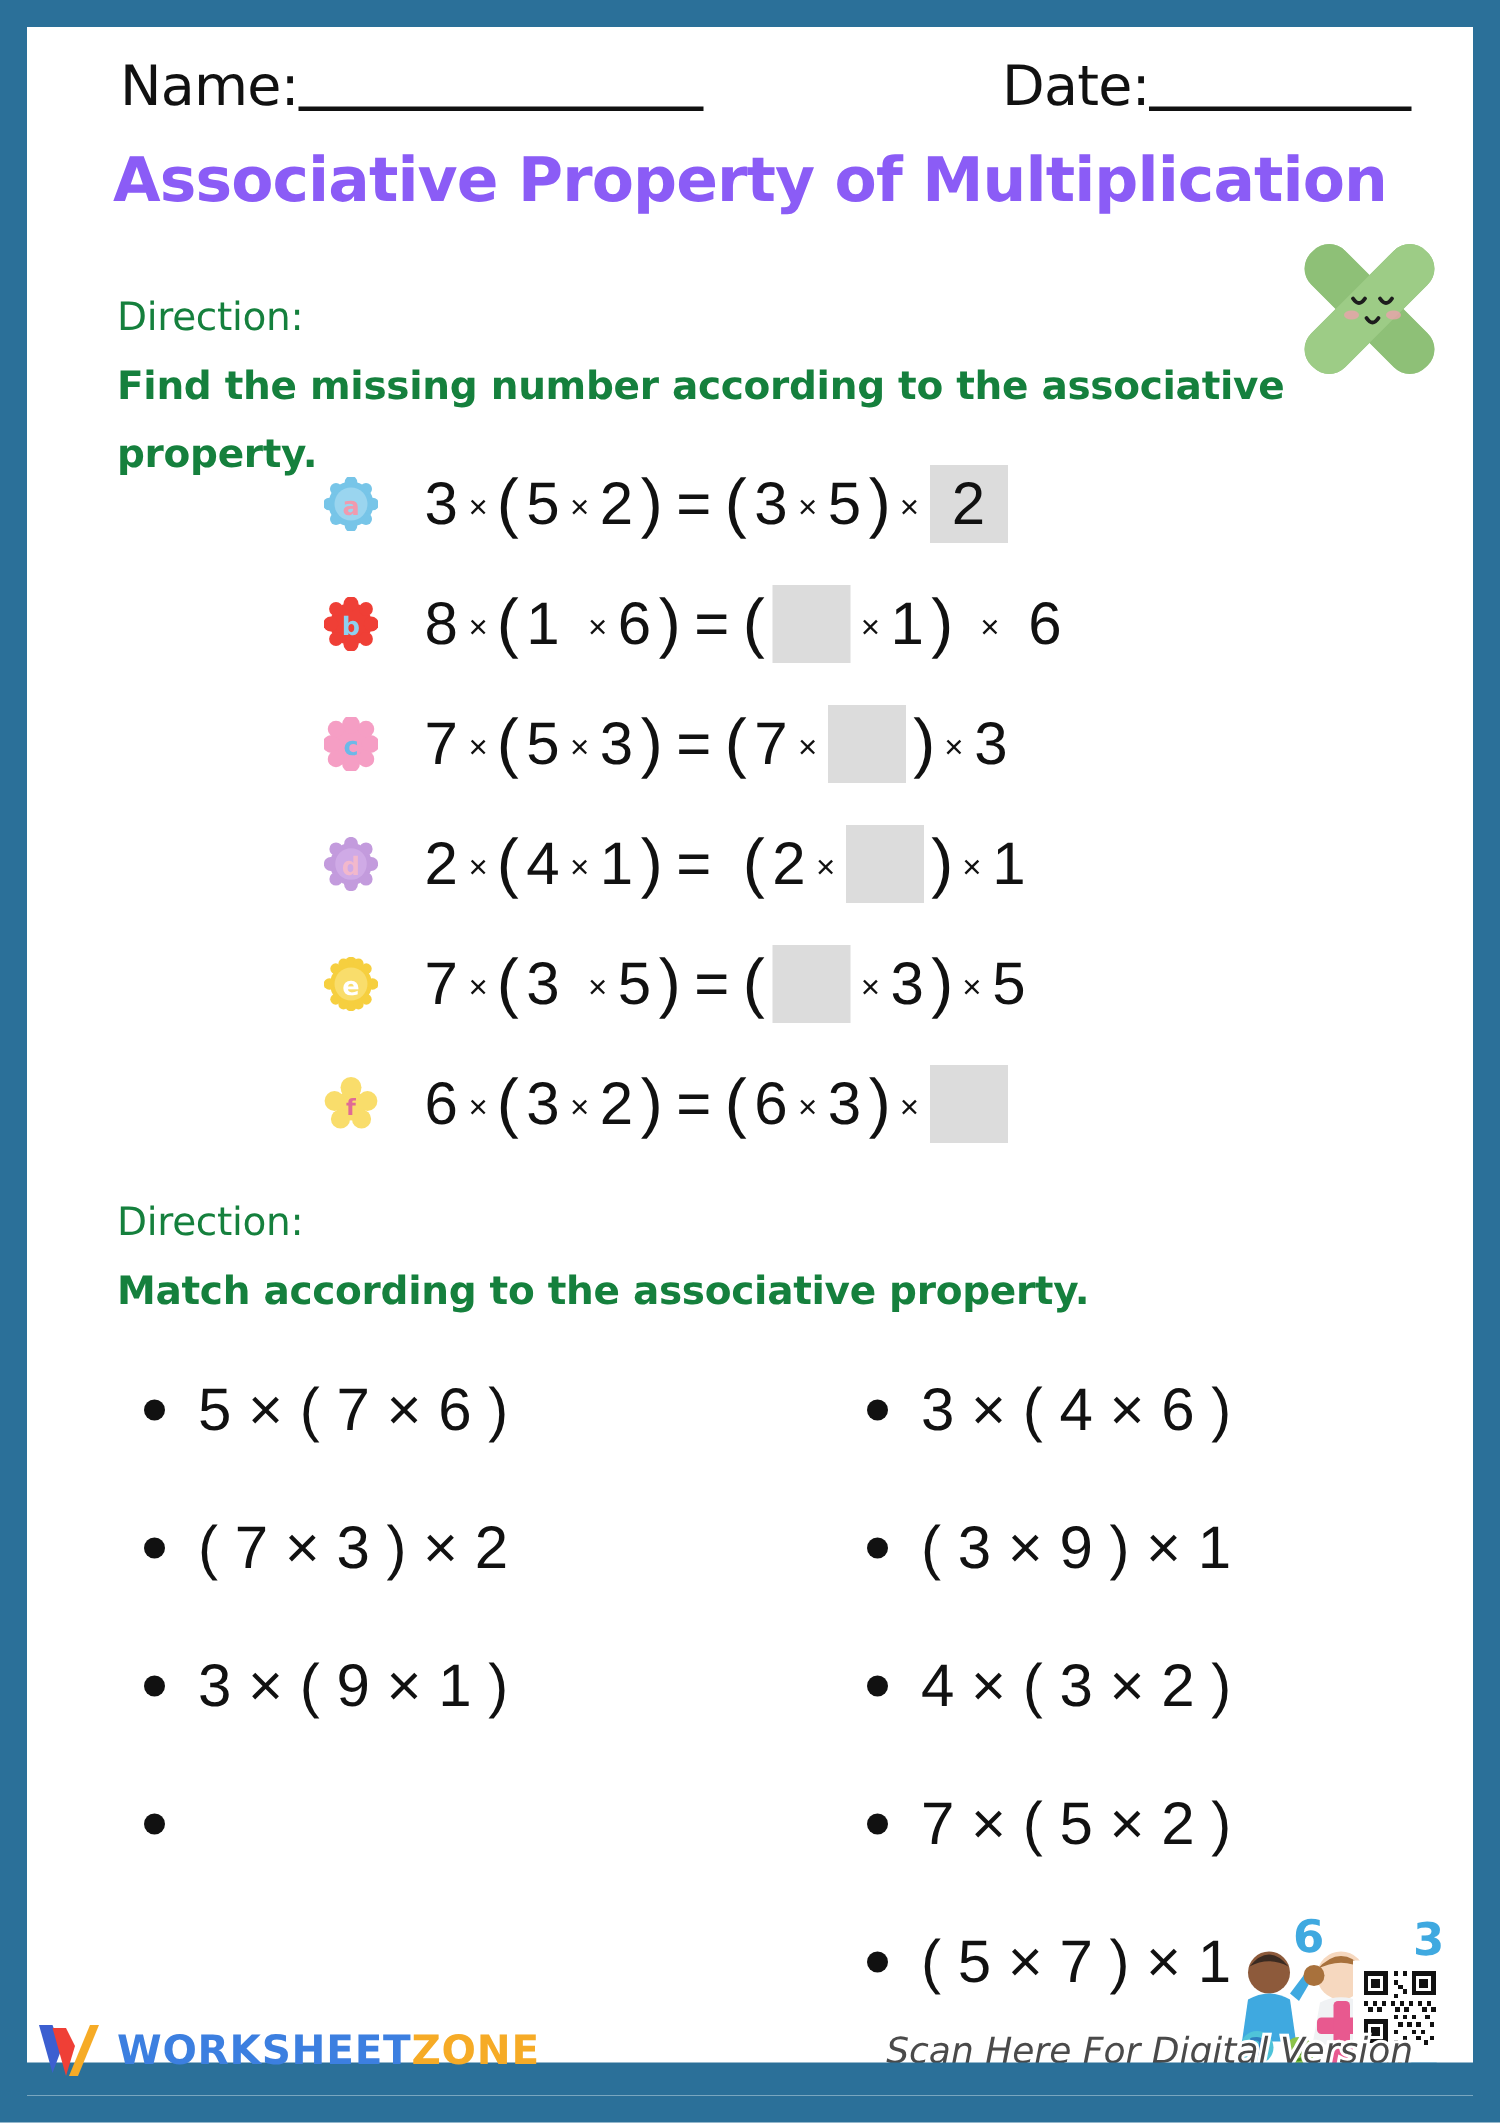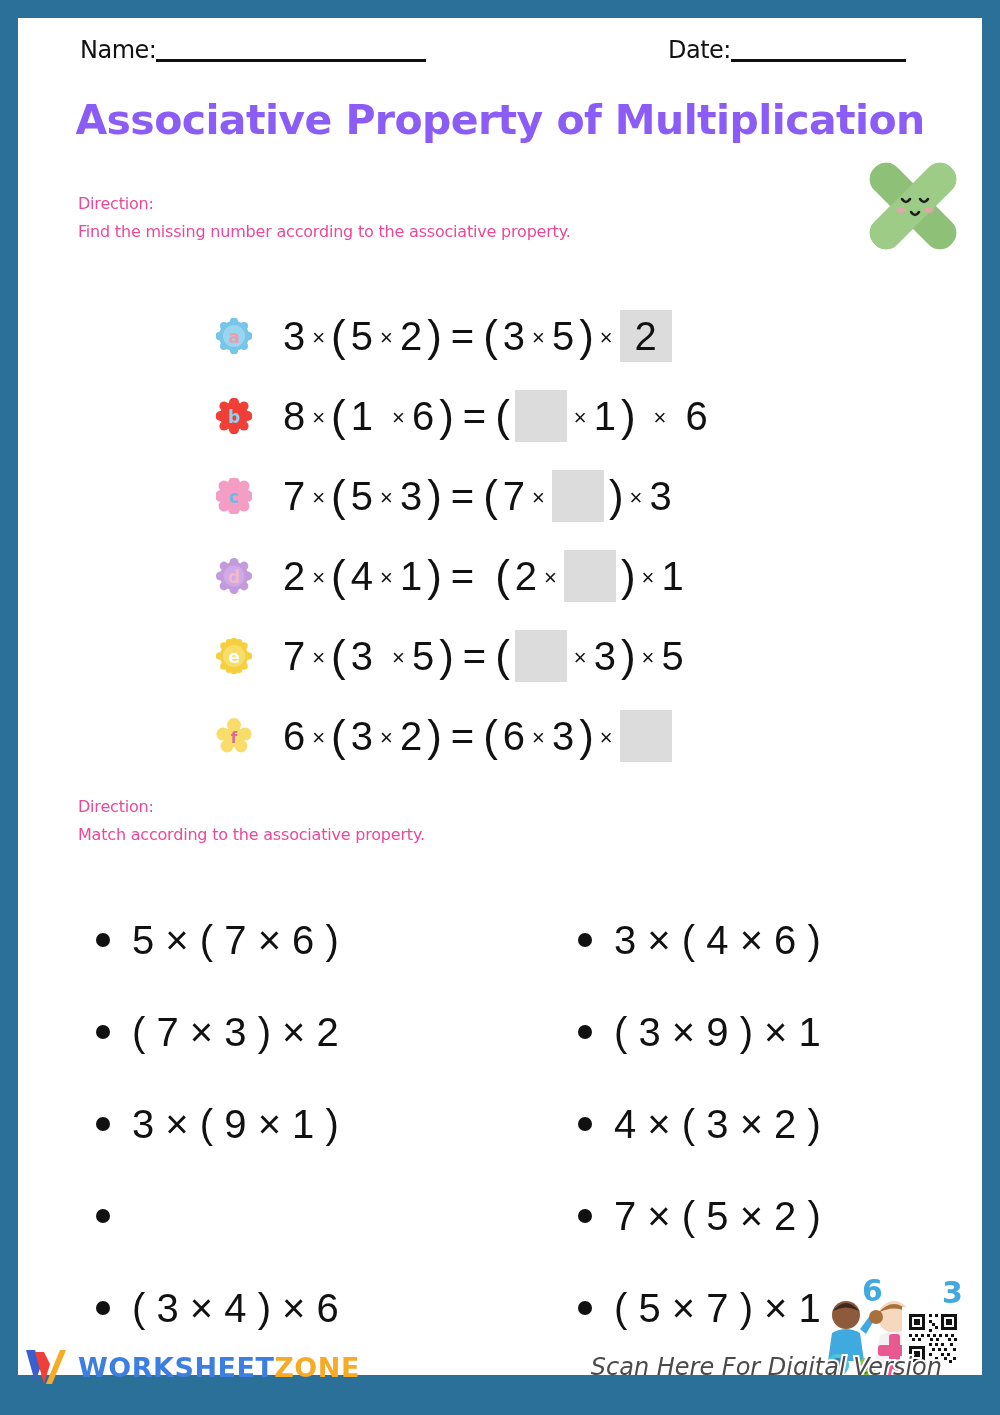--- a/index.html
+++ b/index.html
@@ -27,21 +27,21 @@
   .namedate {
     position: absolute;
     left: 42px;
     top: 18px;
     width: 890px;
     height: 56px;
   }
   .nd-field {
     position: absolute;
     font-family: "DejaVu Sans", sans-serif;
-    font-size: 24px;
+    font-size: 37px;
     color: #111;
     letter-spacing: -0.5px;
     white-space: nowrap;
   }
   .nd-name { left: 20px; top: 0; }
   .nd-date { left: 608px; top: 0; }
   .nd-rule {
     display: inline-block;
     border-bottom: 3px solid #111;
     height: 20px;
@@ -70,27 +70,27 @@
     top: 126px;
     width: 130px;
     height: 120px;
   }
 
   
   .direction {
     position: absolute;
     left: 60px;
     font-family: "DejaVu Sans", sans-serif;
-    font-size: 16px;
-    color: #ec4899;
+    font-size: 26px;
+    color: #15803d;
     line-height: 1.75;
     letter-spacing: -0.2px;
   }
   .direction .dir-label { display: block; }
-  .direction .dir-text  { display: block; }
+  .direction .dir-text  { display: block; font-weight: bold; }
   #direction-1 { top: 172px; }
   #direction-2 { top: 775px; }
 
   
   .equations {
     position: absolute;
     left: 0;
     top: 278px;
     width: 964px;
   }
@@ -517,24 +517,20 @@
       <div class="match-item">
         <span class="bullet"></span>
         <span>( 7 × 3 ) × 2</span>
       </div>
       <div class="match-item">
         <span class="bullet"></span>
         <span>3 × ( 9 × 1 )</span>
       </div>
       <div class="match-item">
         <span class="bullet"></span>
-      </div>
-      <div class="match-item">
-        <span class="bullet"></span>
-        <span>( 3 × 4 ) × 6</span>
       </div>
     </div>
 
     <div class="match-col right">
       <div class="match-item">
         <span class="bullet"></span>
         <span>3 × ( 4 × 6 )</span>
       </div>
       <div class="match-item">
         <span class="bullet"></span>

